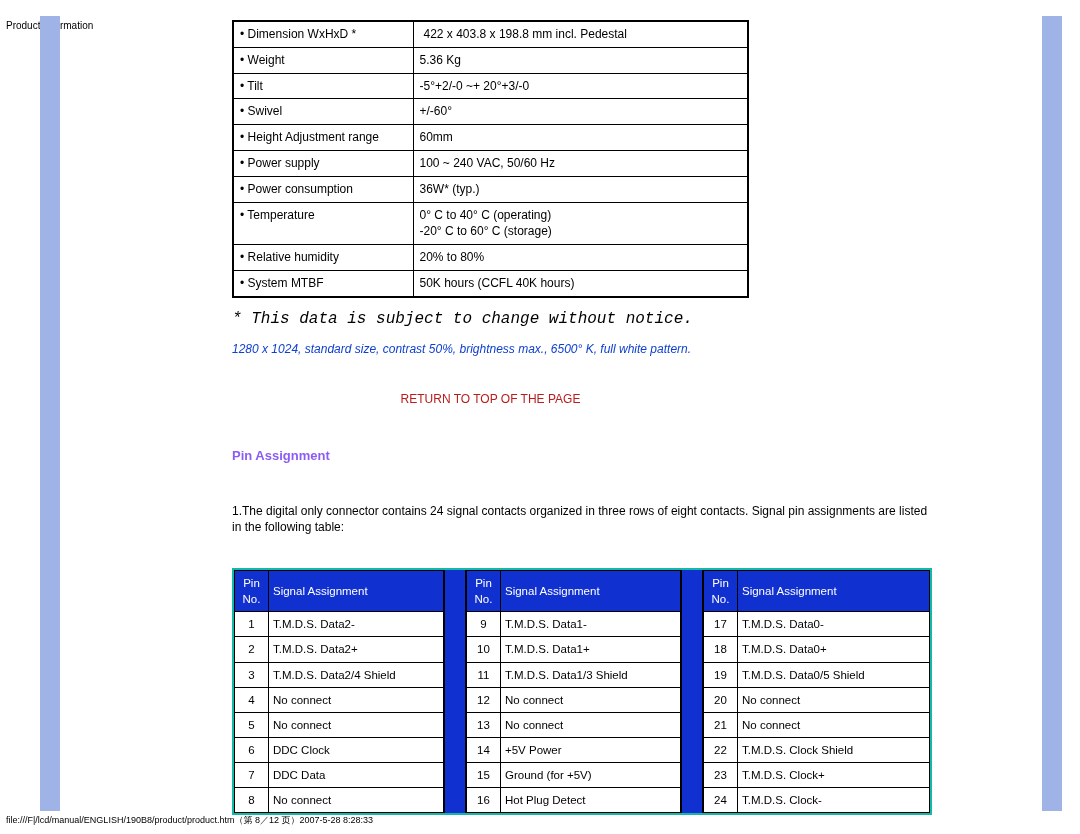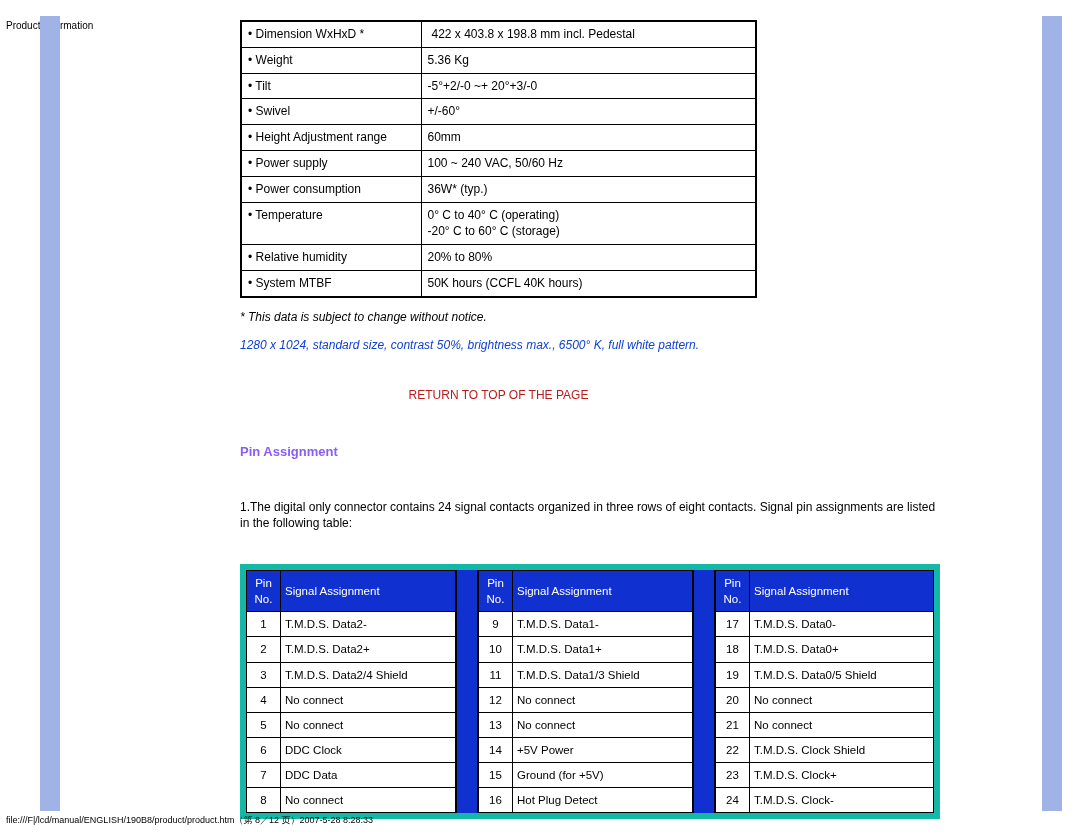--- a/index.html
+++ b/index.html
@@ -21,41 +21,42 @@
     position: absolute;
     top: 16px;
     width: 20px;
     height: 795px;
     background: #9fb3e6;
   }
   .side-left { left: 40px; }
   .side-right { left: 1042px; }
   .content {
     position: absolute;
-    left: 240px;
+    left: 232px;
     top: 20px;
     width: 700px;
   }
   .spec-table {
     border-collapse: collapse;
     width: 517px;
     border: 2px solid #000;
   }
   .spec-table td {
     border: 1px solid #000;
     padding: 4px 6px;
     font-size: 12px;
     vertical-align: top;
     line-height: 1.4;
   }
   .spec-table td:first-child { width: 180px; }
   .notice-italic {
     font-style: italic;
-    font-size: 12px;
+    font-size: 16px;
     margin: 12px 0 4px 0;
+    font-family: Liberation Mono, monospace;
   }
   .blue-italic {
     font-style: italic;
     color: #1040d0;
     font-size: 12px;
     margin: 14px 0 10px 0;
   }
   .return-link {
     text-align: center;
     color: #b91c1c;
@@ -71,21 +72,21 @@
     margin: 0 0 40px 0;
   }
   .pin-desc {
     font-size: 12px;
     line-height: 1.35;
     margin-bottom: 33px;
     width: 700px;
   }
   .pin-container {
     width: 700px;
-    border: 6px solid #14b8a6;
+    border: 2px solid #14b8a6;
     display: flex;
   }
   .pin-table {
     border-collapse: collapse;
     table-layout: fixed;
   }
   .pin-table th, .pin-table td {
     border: 1px solid #000;
     padding: 4px 4px;
     font-size: 11.5px;

